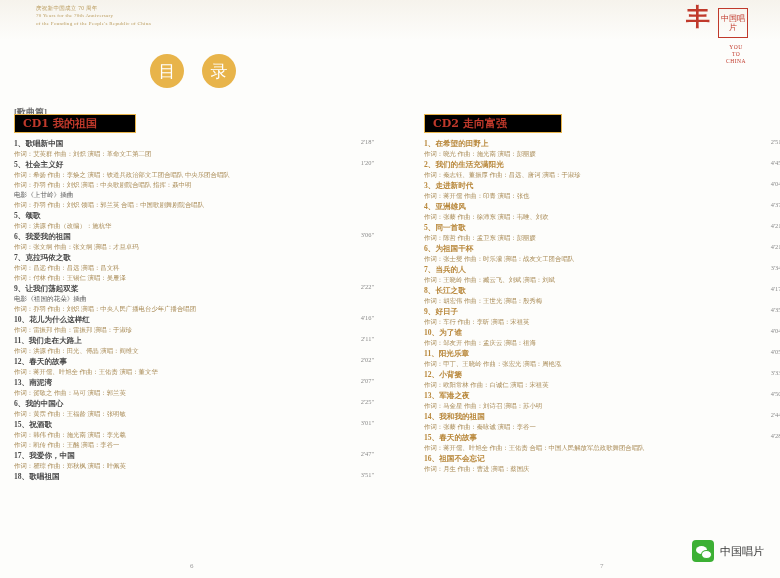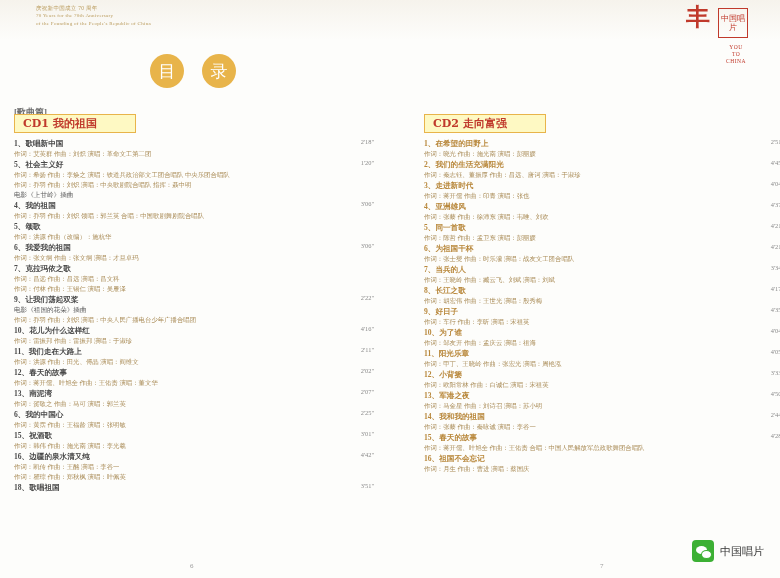--- a/index.html
+++ b/index.html
@@ -62,25 +62,25 @@
     position:absolute;top:106px;left:14px;
     font-size:9px;color:#6b6b6b;font-weight:bold;
   }
   
   .cd-header{
     position:absolute;height:19px;
     border:1.2px solid #e8b44a;
     color:#c0392b;font-size:11px;font-weight:bold;
     display:flex;align-items:center;
     padding:0 8px;box-sizing:border-box;
-    background:#fef9c3;
+    background:#000000;
   }
   .cd-header .cd-num{color:#c0392b;margin-right:4px;font-family:"DejaVu Serif",serif;}
   #cd1-header{top:114px;left:14px;width:122px;}
-  #cd2-header{top:114px;left:424px;width:122px;}
+  #cd2-header{top:114px;left:424px;width:138px;}
   
   .col{
     position:absolute;top:138px;width:360px;
   }
   #col-left{left:14px;}
   #col-right{left:424px;}
   .track{
     position:relative;margin-bottom:0px;
   }
   .t-title{
@@ -182,24 +182,20 @@
     <div class="track">
       <div class="t-credit">作词：希扬  作曲：李焕之  演唱：铁道兵政治部文工团合唱队  中央乐团合唱队</div>
     </div>
     <div class="track">
       <div class="t-credit">作词：乔羽  作曲：刘炽  演唱：中央歌剧院合唱队  指挥：聂中明</div>
     </div>
     <div class="track">
       <div class="t-sub">电影《上甘岭》插曲</div>
     </div>
     <div class="track">
-      <div class="t-title">4、我的祖国</div>
-      <div class="t-dur">3'06"</div>
-    </div>
-    <div class="track">
       <div class="t-credit">作词：乔羽  作曲：刘炽  领唱：郭兰英  合唱：中国歌剧舞剧院合唱队</div>
     </div>
     <div class="track">
       <div class="t-title">5、颂歌</div>
     </div>
     <div class="track">
       <div class="t-credit">作词：洪源  作曲（改编）：施杭华</div>
     </div>
     <div class="track">
       <div class="t-title">6、我爱我的祖国</div>
@@ -263,25 +259,25 @@
       <div class="t-credit">作词：黄霑  作曲：王福龄  演唱：张明敏</div>
     </div>
     <div class="track">
       <div class="t-title">15、祝酒歌</div>
       <div class="t-dur">3'01"</div>
     </div>
     <div class="track">
       <div class="t-credit">作词：韩伟  作曲：施光南  演唱：李光羲</div>
     </div>
     <div class="track">
-      <div class="t-title">16、边疆的泉水清又纯</div>
-      <div class="t-dur">4'42"</div>
-    </div>
-    <div class="track">
       <div class="t-credit">作词：凯传  作曲：王酩  演唱：李谷一</div>
+    </div>
+    <div class="track">
+      <div class="t-title">17、我爱你，中国</div>
+      <div class="t-dur">2'47"</div>
     </div>
     <div class="track">
       <div class="t-credit">作词：瞿琮  作曲：郑秋枫  演唱：叶佩英</div>
     </div>
     <div class="track">
       <div class="t-title">18、歌唱祖国</div>
       <div class="t-dur">3'51"</div>
     </div>
   </div>
 <div class="col" id="col-right">

